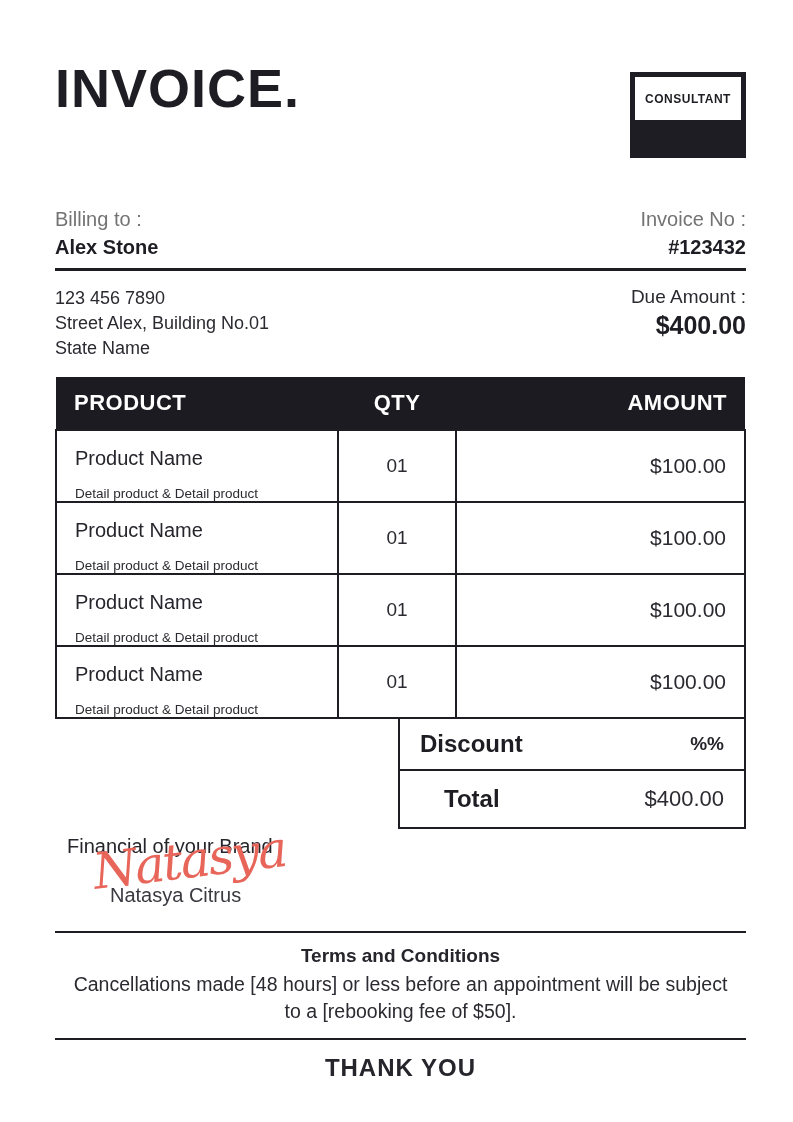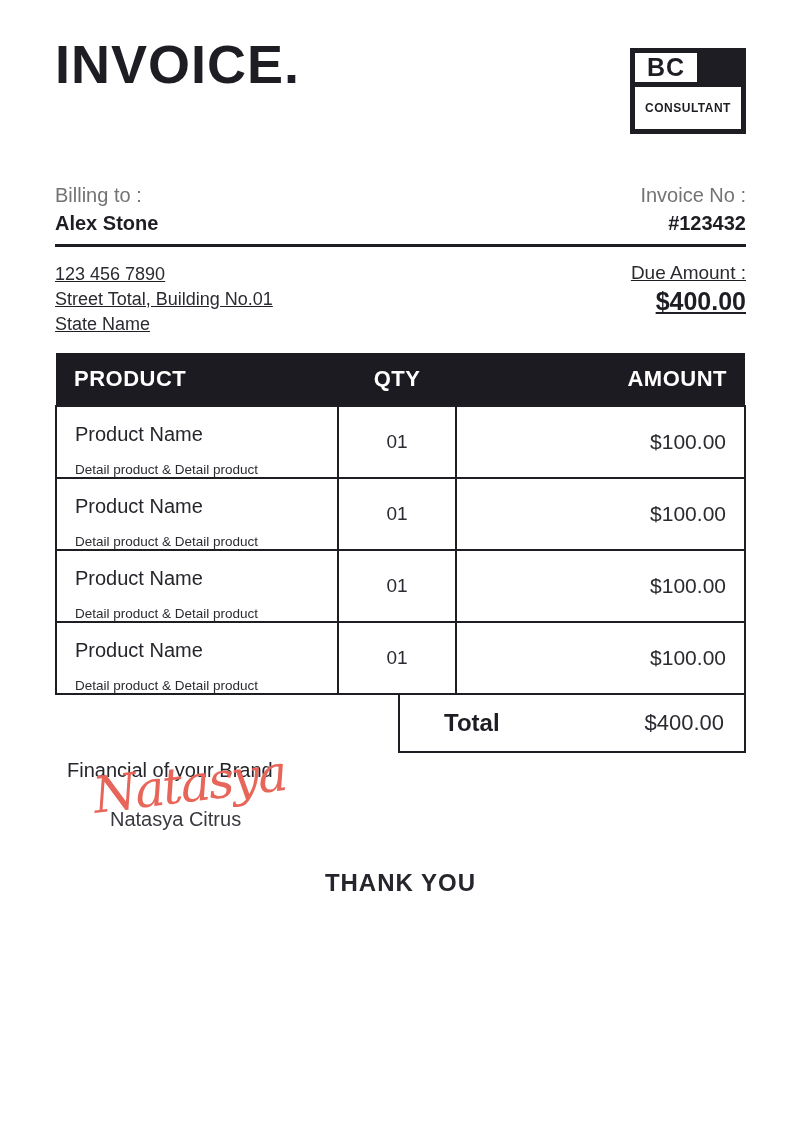--- a/index.html
+++ b/index.html
@@ -7,21 +7,21 @@
   body {
     width: 793px; height: 1122px;
     font-family: "Liberation Sans", sans-serif;
     color: #201f26;
     overflow: hidden;
     position: relative;
   }
   .page { width: 793px; height: 1122px; padding: 0 47px 0 55px; }
 
   
-  .top { display: flex; justify-content: space-between; align-items: flex-start; padding-top: 36px; }
+  .top { display: flex; justify-content: space-between; align-items: flex-start; padding-top: 60px; }
   .title {
     font-size: 54px; font-weight: 800; letter-spacing: 1px;
     line-height: 1.05; color: #1e1d23;
   }
   .logo {
     margin-top: 12px; width: 116px; height: 86px;
     background: #1e1d23; padding: 5px;
     display: flex; flex-direction: column; gap: 5px;
   }
   .logo-top { flex: 1; display: flex; }
@@ -37,21 +37,21 @@
   }
 
   
   .bill-row { display: flex; justify-content: space-between; align-items: flex-end; margin-top: 50px; }
   .bill-right { text-align: right; }
   .small-label { font-size: 20px; font-weight: 400; color: #737373; }
   .big-name { font-size: 20px; font-weight: 700; margin-top: 5px; color: #1e1d23; }
 
   .rule { border: none; border-top: 3px solid #1e1d23; margin-top: 9px; }
 
-  .contact-row { display: flex; justify-content: space-between; margin-top: 15px; text-decoration: underline; }
+  .contact-row { display: flex; justify-content: space-between; margin-top: 15px; }
   .contact-left { font-size: 18px; line-height: 1.38; color: #2b2a31; }
   .contact-right { text-align: right; }
   .due-label { font-size: 19px; color: #2b2a31; }
   .due-amount { font-size: 25px; font-weight: 700; margin-top: 3px; color: #1e1d23; }
 
   
   table.items { width: 100%; border-collapse: collapse; margin-top: 17px; }
   table.items th {
     background: #1c1b21; color: #ffffff;
     font-size: 22px; font-weight: 700; letter-spacing: 0.5px;
@@ -105,44 +105,41 @@
   }
 </style>
 </head>
 <body>
 
 <div class="page">
 
   <header class="top">
     <h1 class="title">INVOICE.</h1>
     <div class="logo">
-      <div class="logo-top">
-        <div class="logo-bc">BC</div>
-      </div>
       <div class="logo-sub">CONSULTANT</div>
     </div>
   </header>
 
   <section class="bill-row">
     <div class="bill-left">
       <div class="small-label">Billing to :</div>
       <div class="big-name">Alex Stone</div>
     </div>
     <div class="bill-right">
       <div class="small-label">Invoice No :</div>
       <div class="big-name">#123432</div>
     </div>
   </section>
 
   <hr class="rule">
 
   <section class="contact-row">
     <div class="contact-left">
       <div>123 456 7890</div>
-      <div>Street Total, Building No.01</div>
+      <div>Street Alex, Building No.01</div>
       <div>State Name</div>
     </div>
     <div class="contact-right">
       <div class="due-label">Due Amount :</div>
       <div class="due-amount">$400.00</div>
     </div>
   </section>
 
   <table class="items">
     <thead>
@@ -182,28 +179,36 @@
           <div class="prod-name">Product Name</div>
           <div class="prod-detail">Detail product &amp; Detail product</div>
         </td>
         <td class="c-qty">01</td>
         <td class="c-amt">$100.00</td>
       </tr>
     </tbody>
   </table>
 
   <div class="totals">
+    <div class="t-row discount">
+      <span class="t-label">Discount</span>
+      <span class="t-val-discount">%%</span>
+    </div>
     <div class="t-row total">
       <span class="t-label">Total</span>
       <span class="t-val-total">$400.00</span>
     </div>
   </div>
 
   <div class="sig">
     <div class="brand-line">Financial of your Brand</div>
     <div class="sig-script">Natasya</div>
     <div class="signer">Natasya Citrus</div>
   </div>
 
+  <div class="terms">
+    <div class="terms-head">Terms and Conditions</div>
+    <p class="terms-body">Cancellations made [48 hours] or less before an appointment will be subject to a [rebooking fee of $50].</p>
+  </div>
 
   <div class="thanks">THANK YOU</div>
 
 </div>
 
 </body></html>

